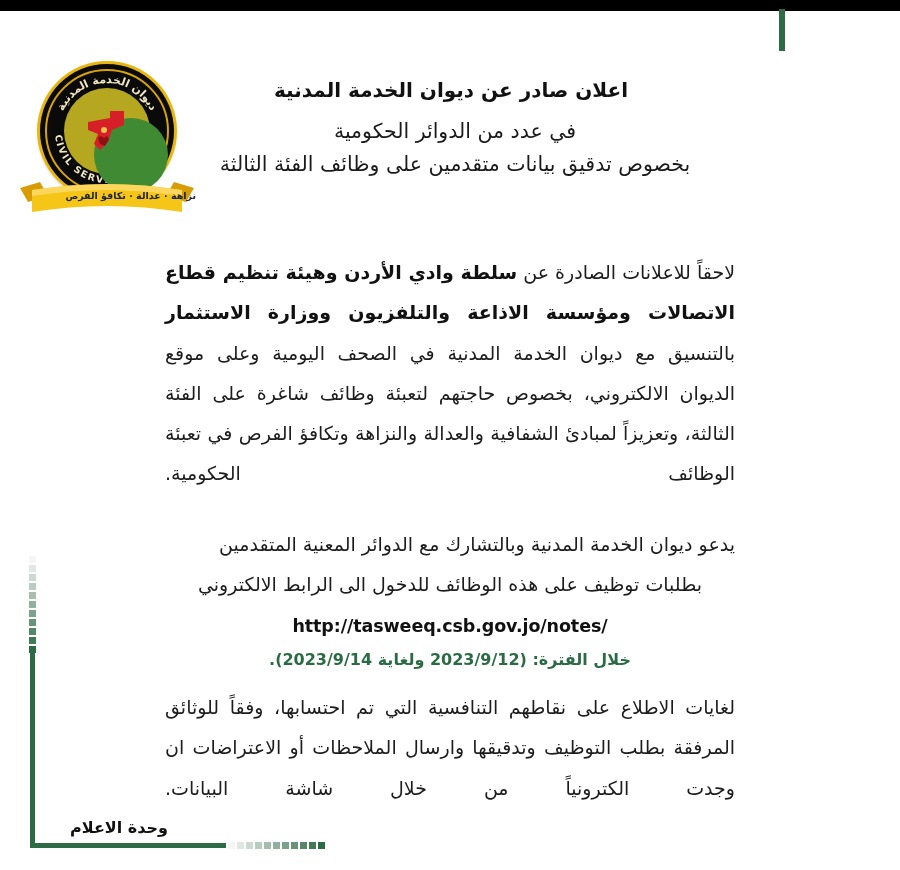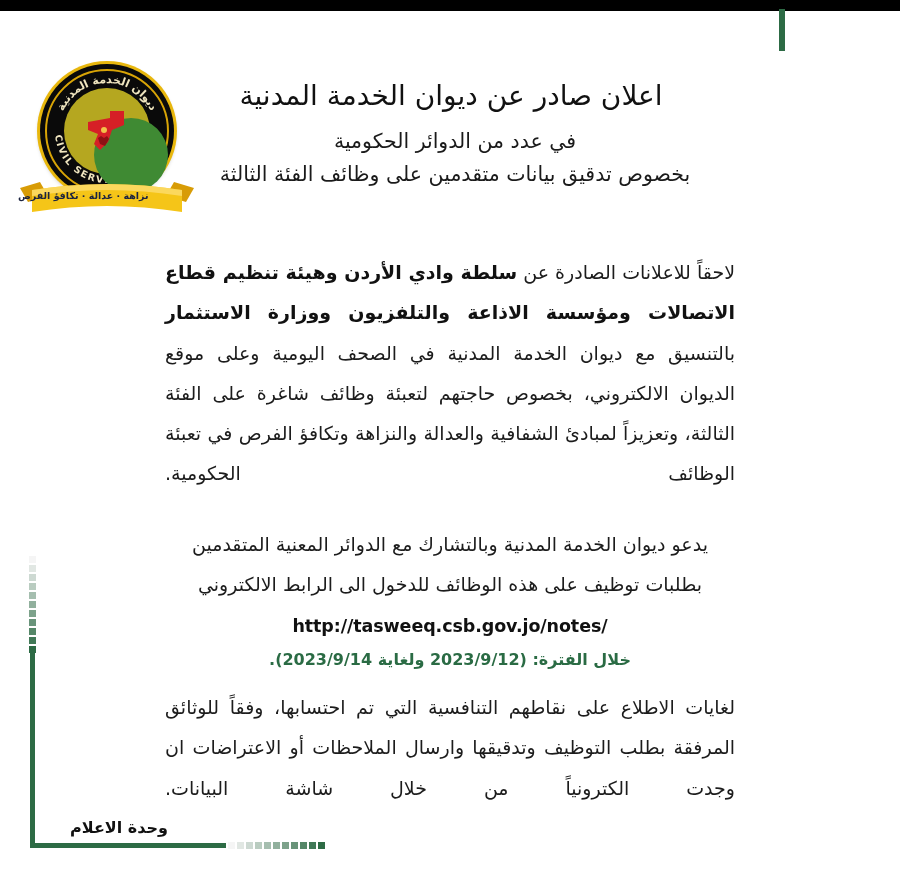--- a/index.html
+++ b/index.html
@@ -45,22 +45,22 @@
   }
   .header-text {
     position: absolute;
     right: 190px;
     top: 18px;
     width: 510px;
     text-align: center;
     direction: rtl;
   }
   .title {
-    font-size: 28px;
-    font-weight: normal;
+    font-size: 20px;
+    font-weight: bold;
     color: #111111;
     letter-spacing: 0px;
     line-height: 1.25;
     margin: 0 8px 12px 0;
     white-space: nowrap;
   }
   .subtitle {
     font-size: 20.5px;
     color: #1a1a1a;
     line-height: 1.62;
@@ -129,21 +129,21 @@
     top: 112px;
     left: 0;
     width: 178px;
     height: 52px;
   }
   .ribbon-label {
     position: absolute;
     top: 126px;
     left: 0;
     width: 178px;
-    text-align: left;
+    text-align: right;
     font-size: 9.5px;
     font-weight: bold;
     color: #1b2340;
     direction: rtl;
     letter-spacing: .3px;
   }
 
   
   .body-copy {
     position: absolute;
@@ -157,21 +157,21 @@
   .para {
     font-size: 19px;
     line-height: 2.12;
     color: #1c1c1c;
     margin: 0;
   }
   .para b { font-weight: bold; color: #111111; }
   .para-gap { margin-top: 30px; }
   .para-gap-sm { margin-top: 18px; }
   .center-line {
-    text-align: center;
+    text-align: right;
     text-align-last: center;
   }
   .url-line {
     font-family: "DejaVu Sans", sans-serif;
     font-size: 17.5px;
     font-weight: bold;
     color: #111111;
     direction: ltr;
     text-align: center;
     text-align-last: center;

